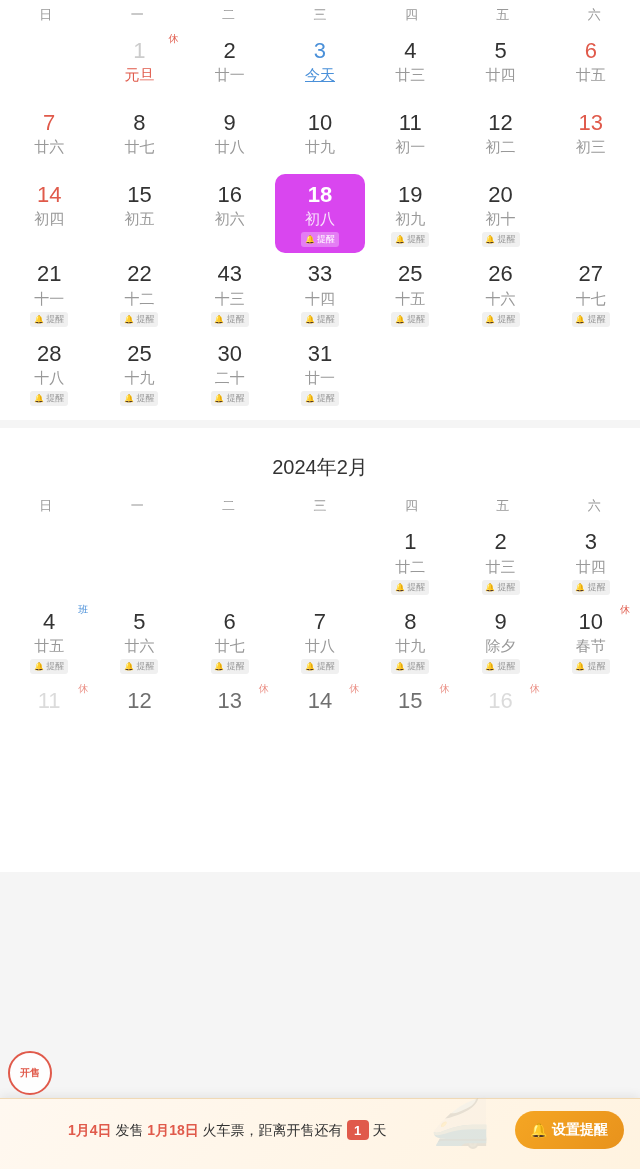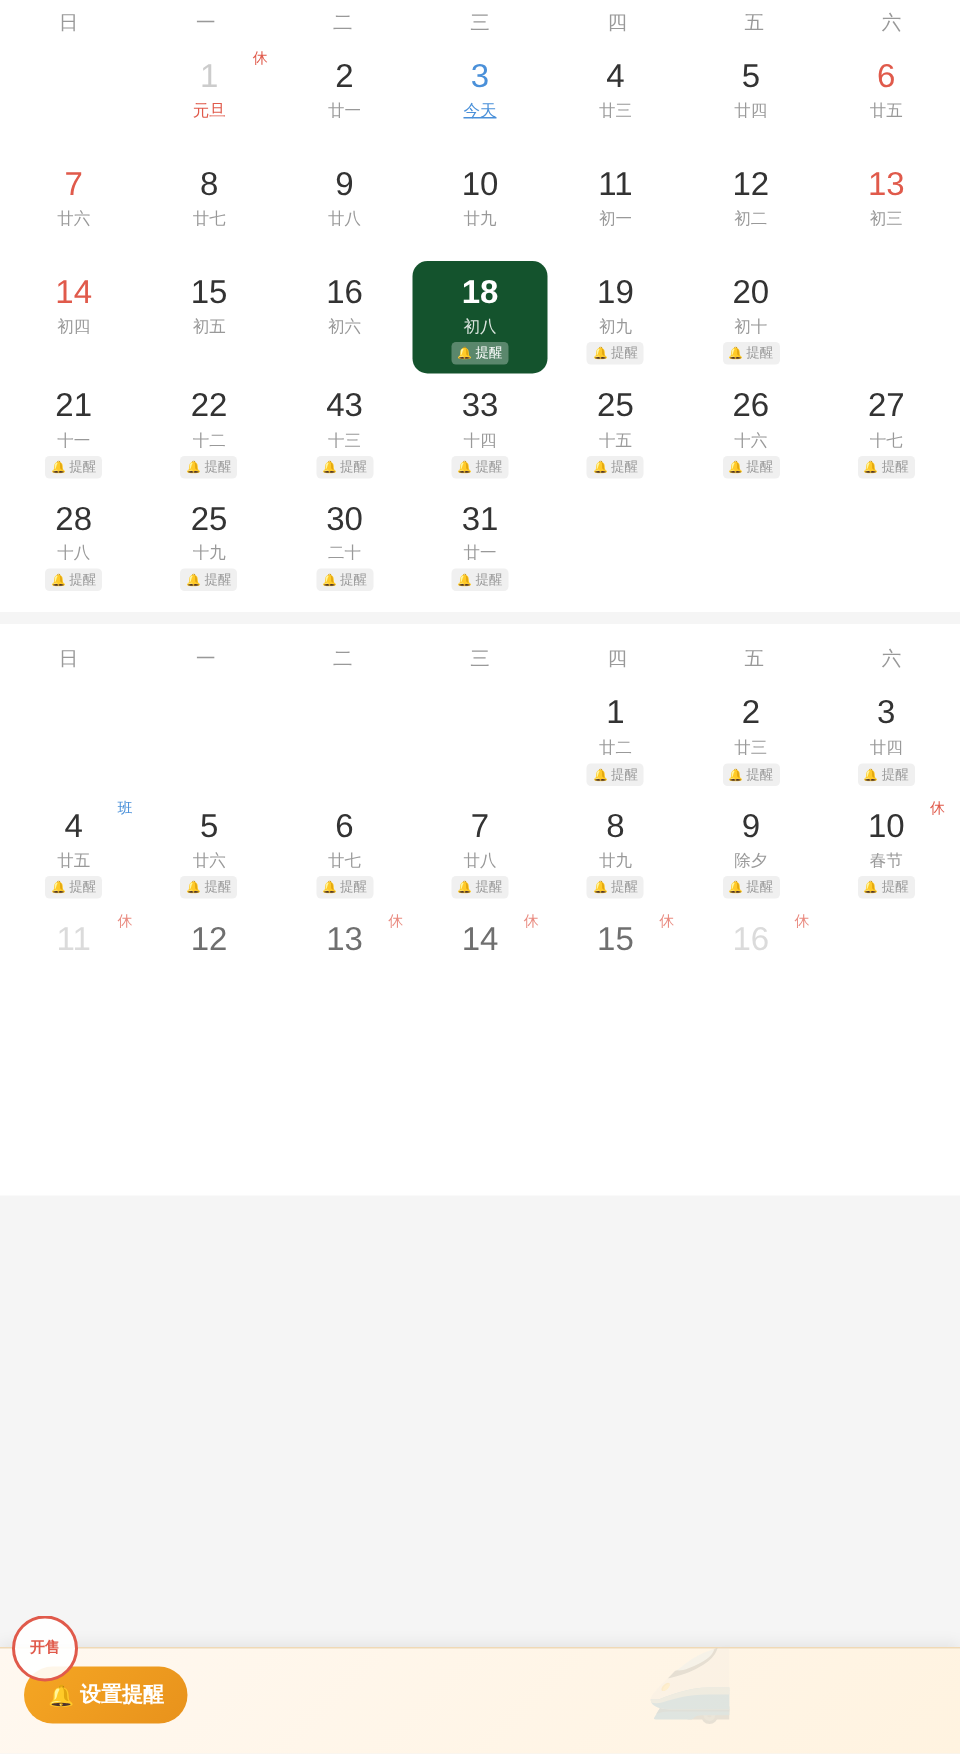--- a/index.html
+++ b/index.html
@@ -57,21 +57,21 @@
       font-weight: 400;
       color: #333;
       line-height: 1.2;
     }
 
     .day-number.red { color: #e05a4b; }
     .day-number.blue { color: #4a90d9; }
     .day-number.gray { color: #ccc; }
 
     .day-lunar {
-      font-size: 11px;
+      font-size: 15px;
       color: #999;
       margin-top: 2px;
     }
     .day-lunar.red { color: #e05a4b; }
     .day-lunar.blue { color: #4a90d9; text-decoration: underline; }
 
     .day-badge {
       font-size: 9px;
       color: #999;
       background: #f0f0f0;
@@ -79,21 +79,21 @@
       padding: 1px 4px;
       margin-top: 3px;
       display: flex;
       align-items: center;
       gap: 2px;
     }
 
     .day-badge .bell-icon { font-size: 8px; color: #aaa; }
 
     .day-cell.selected {
-      background: #14532d;
+      background: #d946ef;
       border-radius: 10px;
     }
     .day-cell.selected .day-number { color: #fff; font-weight: 600; }
     .day-cell.selected .day-lunar { color: rgba(255,255,255,0.85); }
     .day-cell.selected .day-badge {
       background: rgba(255,255,255,0.3);
       color: #fff;
     }
     .day-cell.selected .day-badge .bell-icon { color: #fff; }
 
@@ -401,20 +401,21 @@
         <span>提醒</span>
       </span>
     </div>
     <div class="day-cell empty-cell"></div>
     <div class="day-cell empty-cell"></div>
     <div class="day-cell empty-cell"></div>
   </div>
 
   <div class="separator"></div>
 
+  <div class="month-title">2024年2月</div>
 
   <div class="weekday-header">
     <span>日</span>
     <span>一</span>
     <span>二</span>
     <span>三</span>
     <span>四</span>
     <span>五</span>
     <span>六</span>
   </div>
@@ -543,21 +544,32 @@
     </div>
     <div class="day-cell empty-cell"></div>
   </div>
 
 </div>
 
 <div class="bottom-banner">
 
   <div style="position:absolute;right:150px;bottom:18px;font-size:48px;opacity:0.12;">🚄</div>
 
-  <div style="position:absolute;left:8px;bottom:48px;width:44px;height:44px;border:2px solid #e05a4b;border-radius:50%;display:flex;align-items:center;justify-content:center;background:rgba(255,255,255,0.9);z-index:1;">
+  <div style="position:absolute;left:8px;bottom:74px;width:44px;height:44px;border:2px solid #e05a4b;border-radius:50%;display:flex;align-items:center;justify-content:center;background:rgba(255,255,255,0.9);z-index:1;">
     <span style="font-size:10px;color:#e05a4b;font-weight:700;text-align:center;line-height:1.2;">开售</span>
   </div>
 
+  <div class="banner-left" style="padding-left:52px;">
+    <div class="banner-text">
+      <span class="date-highlight">1月4日</span>
+      <span> </span>
+      <span>发售</span>
+      <span class="date-highlight">1月18日</span>
+      <span>火车票，距离开售还有</span>
+      <span class="num-badge">1</span>
+      <span>天</span>
+    </div>
+  </div>
   <button class="banner-button">
     <span>🔔</span>
     <span>设置提醒</span>
   </button>
 </div>
 
 </body></html>

